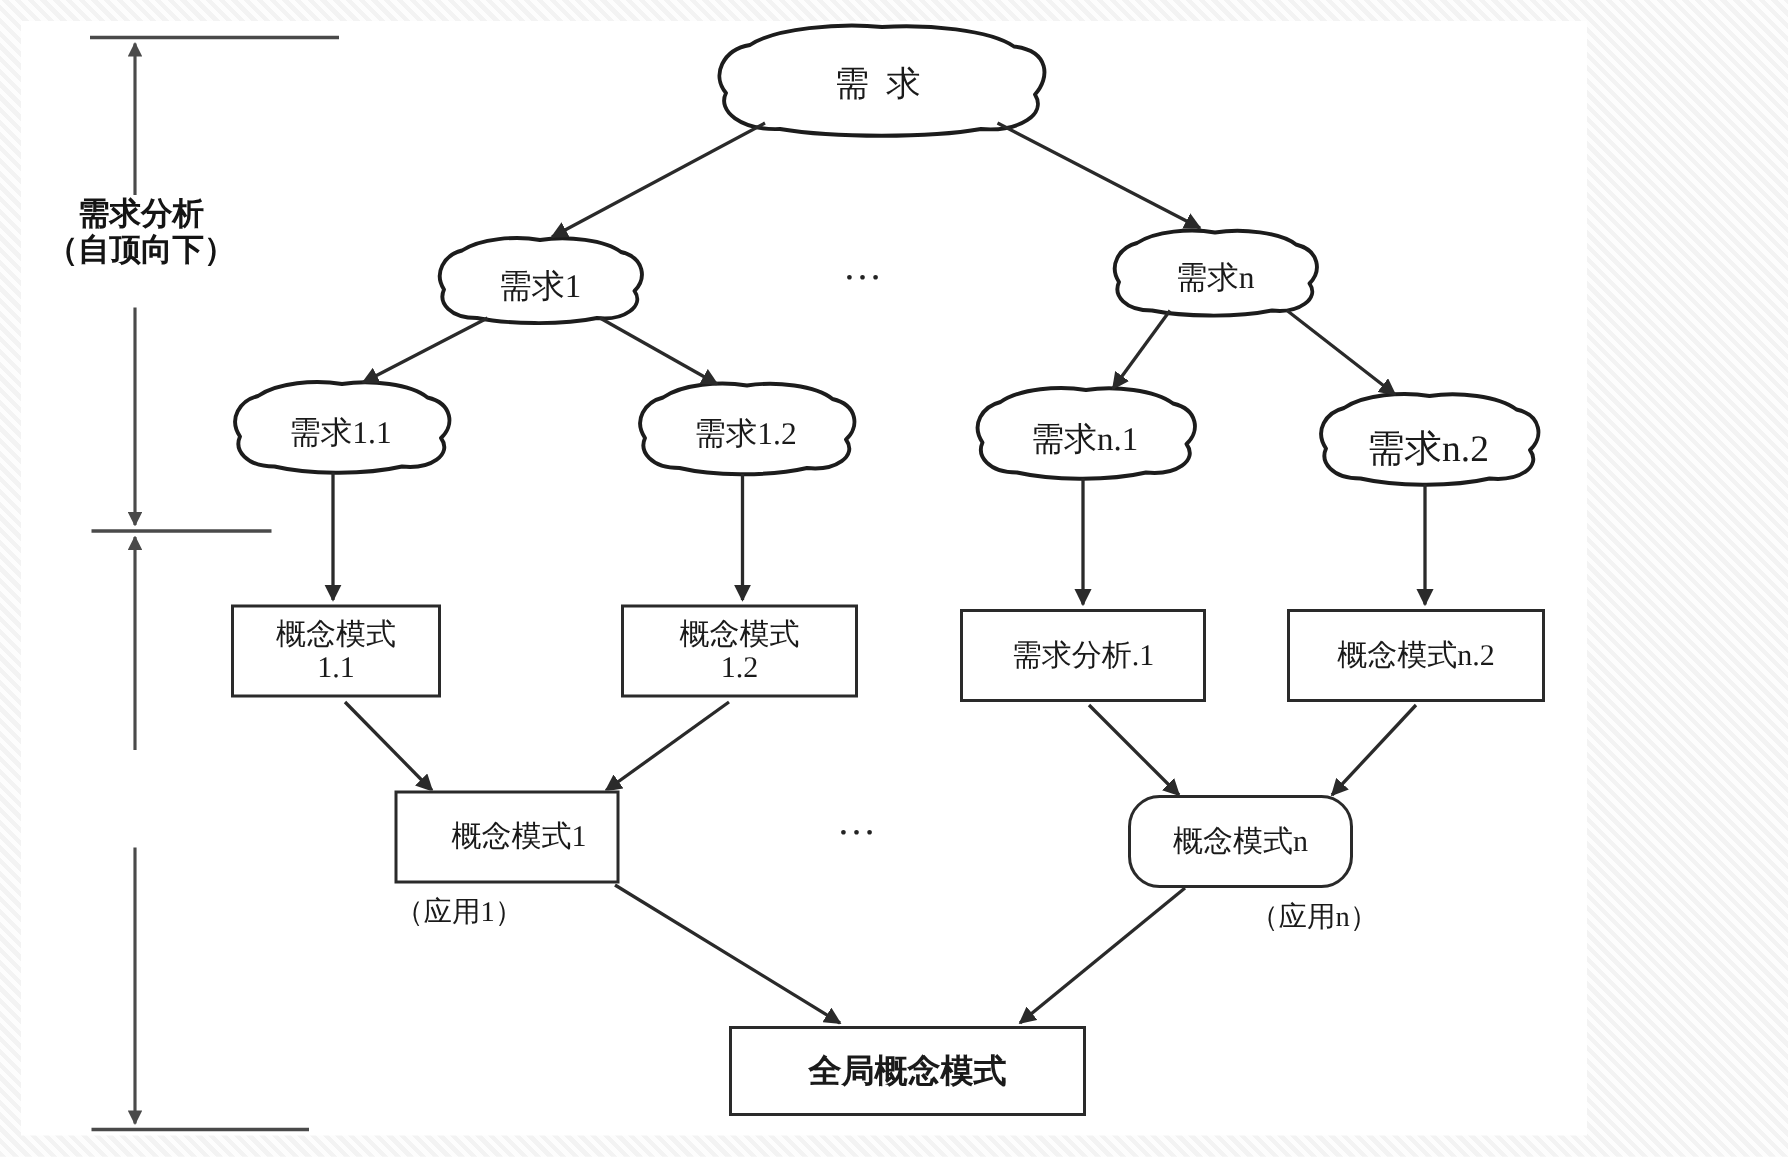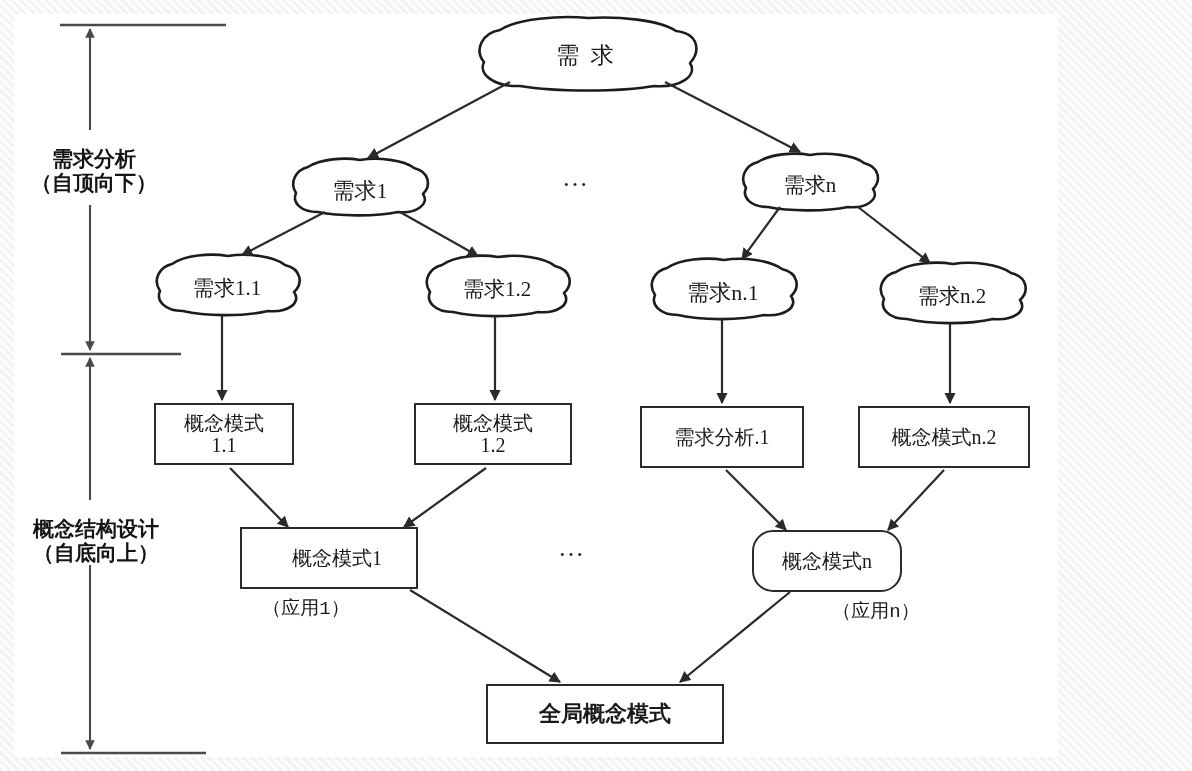--- a/index.html
+++ b/index.html
@@ -60,35 +60,34 @@
     text-align: center;
     color: #1a1a1a;
     font-family: "Liberation Serif", "DejaVu Serif", serif;
     line-height: 1.12;
     white-space: pre-line;
     z-index: 3;
   }
   .side-label {
     position: absolute;
     color: #1a1a1a;
-    font-family: Liberation Mono, monospace;
+    font-family: Liberation Serif, serif;
     white-space: pre;
     z-index: 4;
     text-align: center;
   }
   .axis-label {
     position: absolute;
     color: #141414;
     font-family: "Liberation Serif", "DejaVu Serif", serif;
     font-weight: bold;
     text-align: center;
     white-space: pre-line;
     line-height: 1.16;
     z-index: 4;
-    margin-top: 17px;
   }
   .dots {
     position: absolute;
     color: #232323;
     font-family: "Liberation Serif", "DejaVu Serif", serif;
     letter-spacing: 2px;
     z-index: 4;
   }
 </style>
 </head>
@@ -189,45 +188,43 @@
   <div class="cloud-label" style="left:300px; top:176px; width:120px; font-size:22px;">需求1</div>
 
   <div class="cloud-label" style="left:750px; top:171px; width:120px; font-size:21px;">需求n</div>
 
   <div class="cloud-label" style="left:162px; top:274px; width:130px; font-size:21px;">需求1.1</div>
 
   <div class="cloud-label" style="left:432px; top:275px; width:130px; font-size:21px;">需求1.2</div>
 
   <div class="cloud-label" style="left:657px; top:278px; width:132px; font-size:22px;">需求n.1</div>
 
-  <div class="cloud-label" style="left:886px; top:282px; width:132px; font-size:21px;">需求n.2</div>
+  <div class="cloud-label" style="left:886px; top:282px; width:132px; font-size:25px;">需求n.2</div>
 
   <div class="rect-box" style="left:154px; top:403px; width:140px; height:62px; font-size:20px;">概念模式
 1.1</div>
 
   <div class="rect-box" style="left:414px; top:403px; width:158px; height:62px; font-size:20px;">概念模式
 1.2</div>
 
   <div class="rect-box" style="left:640px; top:406px; width:164px; height:62px; font-size:20px;">需求分析.1</div>
 
   <div class="rect-box" style="left:858px; top:406px; width:172px; height:62px; font-size:20px;">概念模式n.2</div>
 
-  <div class="rect-box" style="left:240px; top:527px; width:178px; height:62px; font-size:20px;padding-left:16px;">概念模式1</div>
+  <div class="rect-box" style="left:263px; top:527px; width:150px; height:62px; font-size:20px;padding-left:16px;">概念模式1</div>
 
   <div class="rect-box" style="left:752px; top:530px; width:150px; height:62px; font-size:20px;border-radius:21px;">概念模式n</div>
 
   <div class="rect-box" style="left:486px; top:684px; width:238px; height:60px; font-size:22px;font-weight:bold;">全局概念模式</div>
 
   <div class="side-label" style="left:246px; top:595px; width:120px; font-size:19px;">（应用1）</div>
 
   <div class="side-label" style="left:816px; top:598px; width:120px; font-size:19px;text-align:center;">（应用n）</div>
 
   <div class="dots" style="left:562px; top:163px; font-size:26px;">…</div>
 
   <div class="dots" style="left:558px; top:533px; font-size:26px;">…</div>
 
   <div class="axis-label" style="left:8px; top:130px; width:172px; font-size:21px;">需求分析
 （自顶向下）</div>
 
-  <div class="axis-label" style="left:0px; top:500px; width:192px; font-size:21px;">概念结构设计
-（自底向上）</div>
 
 </div>
 
 </body></html>

